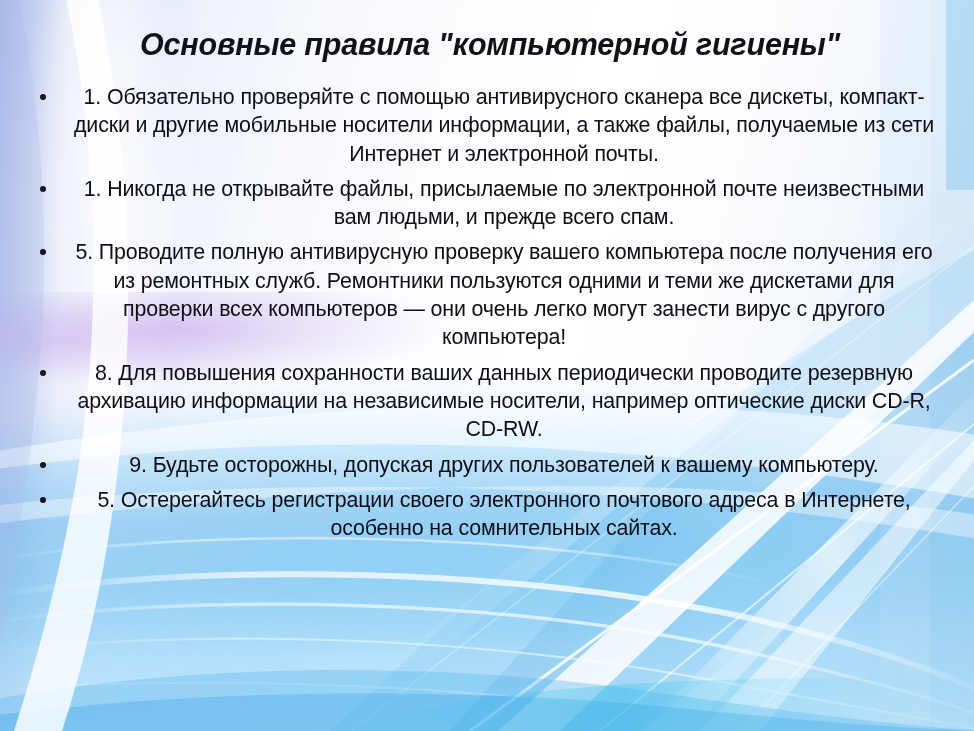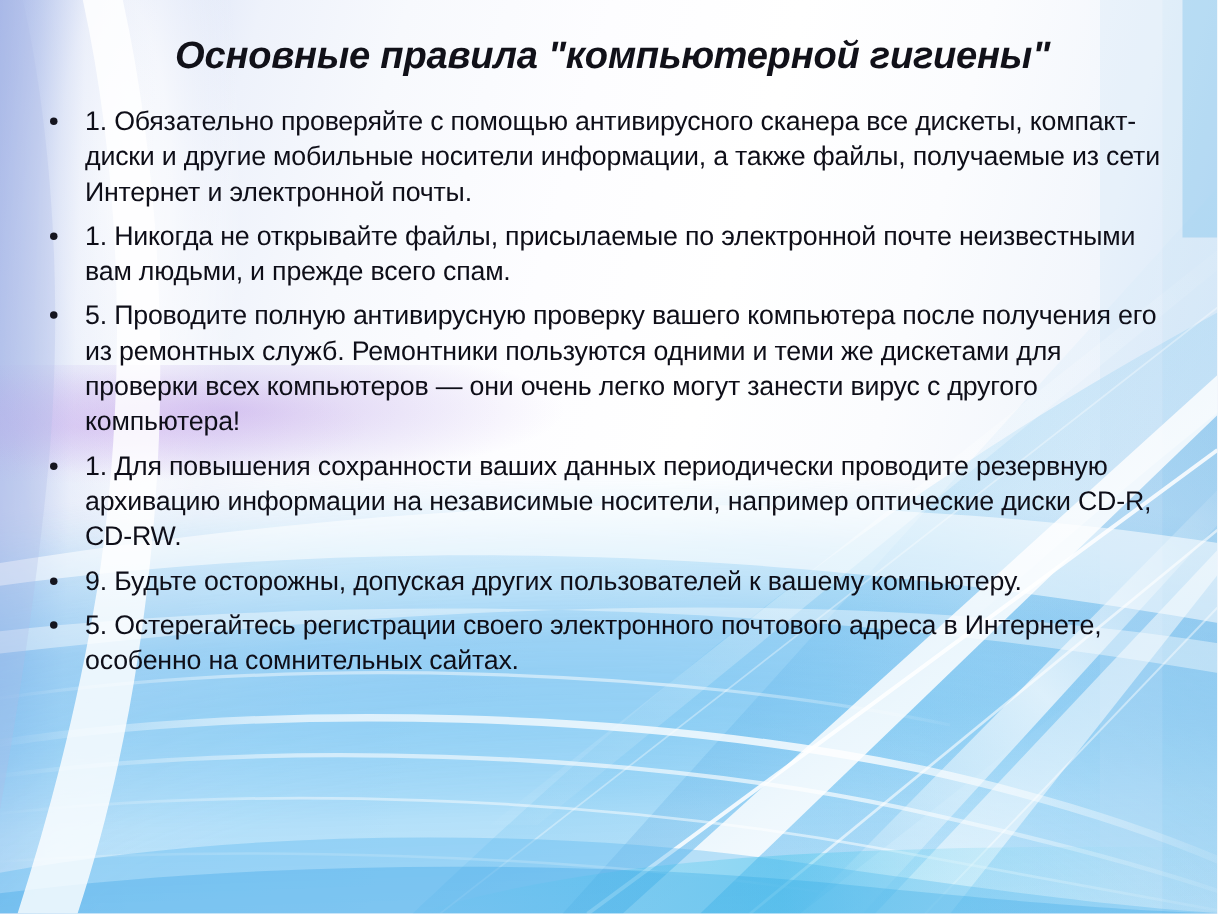--- a/index.html
+++ b/index.html
@@ -116,20 +116,21 @@
     width: 906px;
   }
   .bullet-item {
     position: relative;
     padding-left: 34px;
     margin-bottom: 7px;
     color: #0e0e18;
     font-size: 21.4px;
     line-height: 28.3px;
     letter-spacing: -0.15px;
+    text-align: center;
   }
   .bullet-dot {
     position: absolute;
     left: 6px;
     top: 11px;
     width: 6px;
     height: 6px;
     border-radius: 50%;
     background: #15151f;
   }
@@ -241,21 +242,21 @@
       </div>
 
       <div class="bullet-item">
         <span class="bullet-dot"></span>
         <span class="bullet-text">5. Проводите полную антивирусную проверку вашего компьютера после получения его из ремонтных служб. Ремонтники пользуются одними и теми же дискетами для проверки всех компьютеров — они очень легко могут занести вирус с другого компьютера!</span>
       </div>
 
 
       <div class="bullet-item">
         <span class="bullet-dot"></span>
-        <span class="bullet-text">1. Для повышения сохранности ваших данных периодически проводите резервную архивацию информации на независимые носители, например оптические диски CD-R, CD-RW.</span>
+        <span class="bullet-text">8. Для повышения сохранности ваших данных периодически проводите резервную архивацию информации на независимые носители, например оптические диски CD-R, CD-RW.</span>
       </div>
 
       <div class="bullet-item">
         <span class="bullet-dot"></span>
         <span class="bullet-text">9. Будьте осторожны, допуская других пользователей к вашему компьютеру.</span>
       </div>
 
       <div class="bullet-item">
         <span class="bullet-dot"></span>
         <span class="bullet-text">5. Остерегайтесь регистрации своего электронного почтового адреса в Интернете, особенно на сомнительных сайтах.</span>

